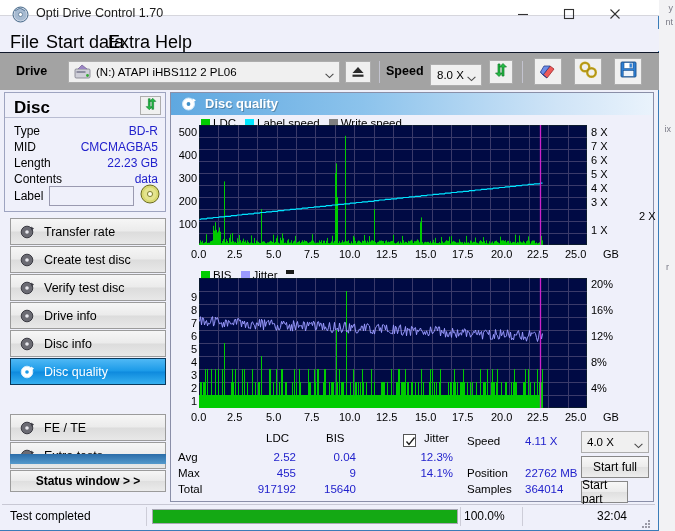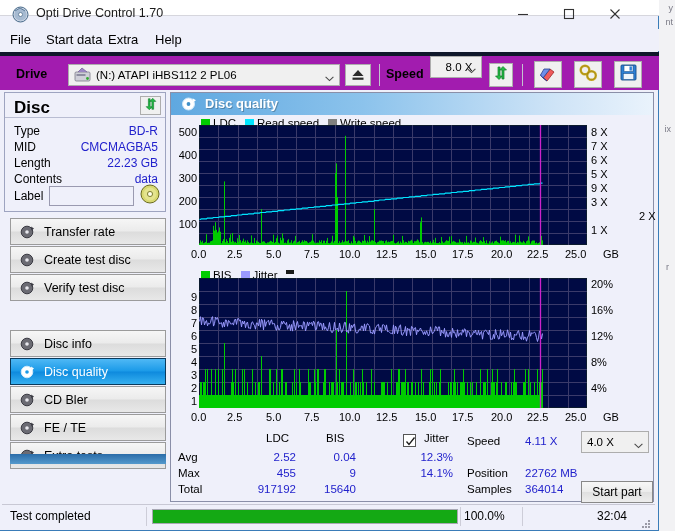--- a/index.html
+++ b/index.html
@@ -54,29 +54,29 @@
     color: #333; font-size: 13px;
   }
   .win-btn svg { display: block; }
 
   
   #menu-bar {
     position: absolute; left: 0; top: 29px; width: 659px; height: 22px;
     background: #eff0fa;
   }
   #menu-bar .menu-item {
-    position: absolute; top: 3px; font-size: 13px; color: #000;
+    position: absolute; top: 3px; font-size: 18px; color: #000;
     white-space: nowrap;
   }
 
   
   #toolbar {
     position: absolute; left: 0; top: 52px; width: 659px; height: 38px;
-    background: #a21caf;
-    border-top: 4px solid #0f172a;
+    background: #a3a3a3;
+    border-top: 1px solid #0f172a;
   }
   .tb-label {
     position: absolute; font-size: 12.5px; font-weight: bold; color: #000;
     top: 11px;
   }
   .combo {
     position: absolute;
     background: #f0f0f0;
     border: 1px solid #adadad;
     height: 22px;
@@ -325,21 +325,21 @@
       <svg width="14" height="12" viewBox="0 0 14 12">
         <path d="M7 1 L12.5 7 L1.5 7 Z" fill="#2b2b2b"></path>
         <rect x="1.5" y="8.6" width="11" height="2.2" fill="#2b2b2b"></rect>
       </svg>
     </div>
 
     <div class="tb-sep" style="left:379px; top:8px; height:22px;"></div>
 
     <span class="tb-label" style="left:386px;">Speed</span>
 
-    <div class="combo" style="left:430px; top:0; width:52px; padding-left:6px;justify-content:center;">
+    <div class="combo" style="left:430px; top:11px; width:52px; padding-left:6px;">
       <span>8.0 X</span>
       <span class="chev">
         <svg width="9" height="6" viewBox="0 0 9 6">
             <path d="M0.6 0.8 L4.5 4.6 L8.4 0.8" fill="none" stroke="#4a4a4a" stroke-width="1.1"></path>
           </svg>
       </span>
     </div>
 
     <div class="tb-sq-btn" style="left:489px; top:7px; width:24px; height:24px;">
       <span>
@@ -444,49 +444,48 @@
     <div class="nav-btn" style="top:182px;text-align:right;">
       <span class="nav-ico">
         <svg width="15" height="15" viewBox="0 0 15 15">
             <circle cx="7" cy="7.5" r="5.8" fill="#6b6b73" stroke="#3a3a42" stroke-width="1"></circle>
             <circle cx="7" cy="7.5" r="1.8" fill="#e8e8ee"></circle>
             <path d="M11 2 L14 4 L11.5 6" fill="#3a3a42"></path>
           </svg>
       </span>
       <span class="nav-lbl">Verify test disc</span>
     </div>
+    <div class="nav-btn" style="top:210px;">
+      <span class="nav-ico">
+        <svg width="15" height="15" viewBox="0 0 15 15">
+            <circle cx="7" cy="7.5" r="5.8" fill="#6b6b73" stroke="#3a3a42" stroke-width="1"></circle>
+            <circle cx="7" cy="7.5" r="1.8" fill="#e8e8ee"></circle>
+          </svg>
+      </span>
+      <span class="nav-lbl">Drive info</span>
+    </div>
     <div class="nav-btn" style="top:238px;">
       <span class="nav-ico">
         <svg width="15" height="15" viewBox="0 0 15 15">
             <circle cx="7" cy="7.5" r="5.8" fill="#6b6b73" stroke="#3a3a42" stroke-width="1"></circle>
             <circle cx="7" cy="7.5" r="1.8" fill="#e8e8ee"></circle>
           </svg>
       </span>
       <span class="nav-lbl">Disc info</span>
     </div>
     <div class="nav-btn active" style="top:266px;">
       <span class="nav-ico">
         <svg width="15" height="15" viewBox="0 0 15 15">
             <circle cx="7" cy="7.5" r="5.8" fill="#ffffff" stroke="#cfe8fa" stroke-width="1"></circle>
             <circle cx="7" cy="7.5" r="1.8" fill="#1b9ae8"></circle>
             <path d="M11 2 L14 4 L11.5 6" fill="#ffffff"></path>
           </svg>
       </span>
       <span class="nav-lbl">Disc quality</span>
     </div>
-    <div class="nav-btn" style="top:294px;">
-      <span class="nav-ico">
-        <svg width="15" height="15" viewBox="0 0 15 15">
-            <circle cx="7" cy="7.5" r="5.8" fill="#6b6b73" stroke="#3a3a42" stroke-width="1"></circle>
-            <circle cx="7" cy="7.5" r="1.8" fill="#e8e8ee"></circle>
-            <path d="M11 2 L14 4 L11.5 6" fill="#3a3a42"></path>
-          </svg>
-      </span>
-      <span class="nav-lbl">CD Bler</span>
-    </div>
     <div class="nav-btn" style="top:322px;">
       <span class="nav-ico">
         <svg width="15" height="15" viewBox="0 0 15 15">
             <circle cx="7" cy="7.5" r="5.8" fill="#6b6b73" stroke="#3a3a42" stroke-width="1"></circle>
             <circle cx="7" cy="7.5" r="1.8" fill="#e8e8ee"></circle>
             <path d="M11 2 L14 4 L11.5 6" fill="#3a3a42"></path>
           </svg>
       </span>
       <span class="nav-lbl">FE / TE</span>
     </div>
@@ -495,55 +494,56 @@
         <svg width="15" height="15" viewBox="0 0 15 15">
             <circle cx="7" cy="7.5" r="5.8" fill="#6b6b73" stroke="#3a3a42" stroke-width="1"></circle>
             <circle cx="7" cy="7.5" r="1.8" fill="#e8e8ee"></circle>
             <path d="M11 2 L14 4 L11.5 6" fill="#3a3a42"></path>
           </svg>
       </span>
       <span class="nav-lbl">Extra tests</span>
     </div>
 
     <div id="sidebar-blue-bar"></div>
+    <div id="status-window-btn">Status window &gt; &gt;</div>
   </div>
 
   <div id="content">
 
     <div id="content-head">
       <span class="ch-ico">
         <svg width="16" height="16" viewBox="0 0 16 16">
             <circle cx="7.5" cy="8" r="6" fill="#ffffff" stroke="#cfe8fa" stroke-width="1"></circle>
             <circle cx="7.5" cy="8" r="1.9" fill="#3f8fc8"></circle>
             <path d="M11.5 2.2 L15 4.2 L12 6.3" fill="#ffffff"></path>
           </svg>
       </span>
       <span class="ch-title">Disc quality</span>
     </div>
 
     <div class="chart-legend" style="left:30px; top:24px;">
       <span class="lg-sw" style="background:#00cc00;"></span>
       <span class="lg-txt">LDC</span>
       <span class="lg-sw" style="background:#00e5ff;"></span>
-      <span class="lg-txt">Read speed</span>
+      <span class="lg-txt">Label speed</span>
       <span class="lg-sw" style="background:#808080;"></span>
       <span class="lg-txt">Write speed</span>
     </div>
 
     <span class="axis-lbl ytick-l" style="left:0px;  top:33px; width:26px;">500</span>
     <span class="axis-lbl ytick-l" style="left:0px;  top:56px; width:26px;">400</span>
     <span class="axis-lbl ytick-l" style="left:0px;  top:79px; width:26px;">300</span>
     <span class="axis-lbl ytick-l" style="left:0px;  top:102px; width:26px;">200</span>
     <span class="axis-lbl ytick-l" style="left:0px;  top:125px; width:26px;">100</span>
 
     <span class="axis-lbl" style="left:420px; top:33px;">8 X</span>
     <span class="axis-lbl" style="left:420px; top:47px;">7 X</span>
     <span class="axis-lbl" style="left:420px; top:61px;">6 X</span>
     <span class="axis-lbl" style="left:420px; top:75px;">5 X</span>
-    <span class="axis-lbl" style="left:420px; top:89px;">9 X</span>
+    <span class="axis-lbl" style="left:420px; top:89px;">4 X</span>
     <span class="axis-lbl" style="left:420px; top:103px;">3 X</span>
     <span class="axis-lbl" style="left:420px; top:117px;margin-left:48px;">2 X</span>
     <span class="axis-lbl" style="left:420px; top:131px;">1 X</span>
 
     <div class="plot-wrap" style="left:28px; top:32px; width:388px; height:120px;">
       <div class="plot-bg"></div>
       <svg id="svg-top" width="388" height="120" viewBox="0 0 388 120" style="position:absolute;left:0;top:0;">
           <line x1="19.5" y1="0" x2="19.5" y2="120" stroke="#3a3a6a" stroke-width="1"></line>
           <line x1="39.5" y1="0" x2="39.5" y2="120" stroke="#3a3a6a" stroke-width="1"></line>
           <line x1="58.5" y1="0" x2="58.5" y2="120" stroke="#3a3a6a" stroke-width="1"></line>
@@ -702,21 +702,22 @@
       <span class="stat v" style="left:354px; top:54px;">364014</span>
 
       <div class="combo" style="left:410px; top:2px; width:68px; padding-left:5px;">
         <span>4.0 X</span>
         <span class="chev">
           <svg width="9" height="6" viewBox="0 0 9 6">
               <path d="M0.6 0.8 L4.5 4.6 L8.4 0.8" fill="none" stroke="#4a4a4a" stroke-width="1.1"></path>
             </svg>
         </span>
       </div>
-      <div class="btn-std" style="left:410px; top:52px; width:72px; height:22px;">Start part</div>
+      <div class="btn-std" style="left:410px; top:27px; width:68px; height:22px;">Start full</div>
+      <div class="btn-std" style="left:410px; top:52px; width:47px; height:22px;">Start part</div>
     </div>
   </div>
 
   <div id="status-bar">
     <span id="status-text">Test completed</span>
     <div class="sb-div" style="left:144px;"></div>
     <div id="progress-outer">
       <div id="progress-fill" style="width: 100%;"></div>
     </div>
     <div class="sb-div" style="left:458px;"></div>

